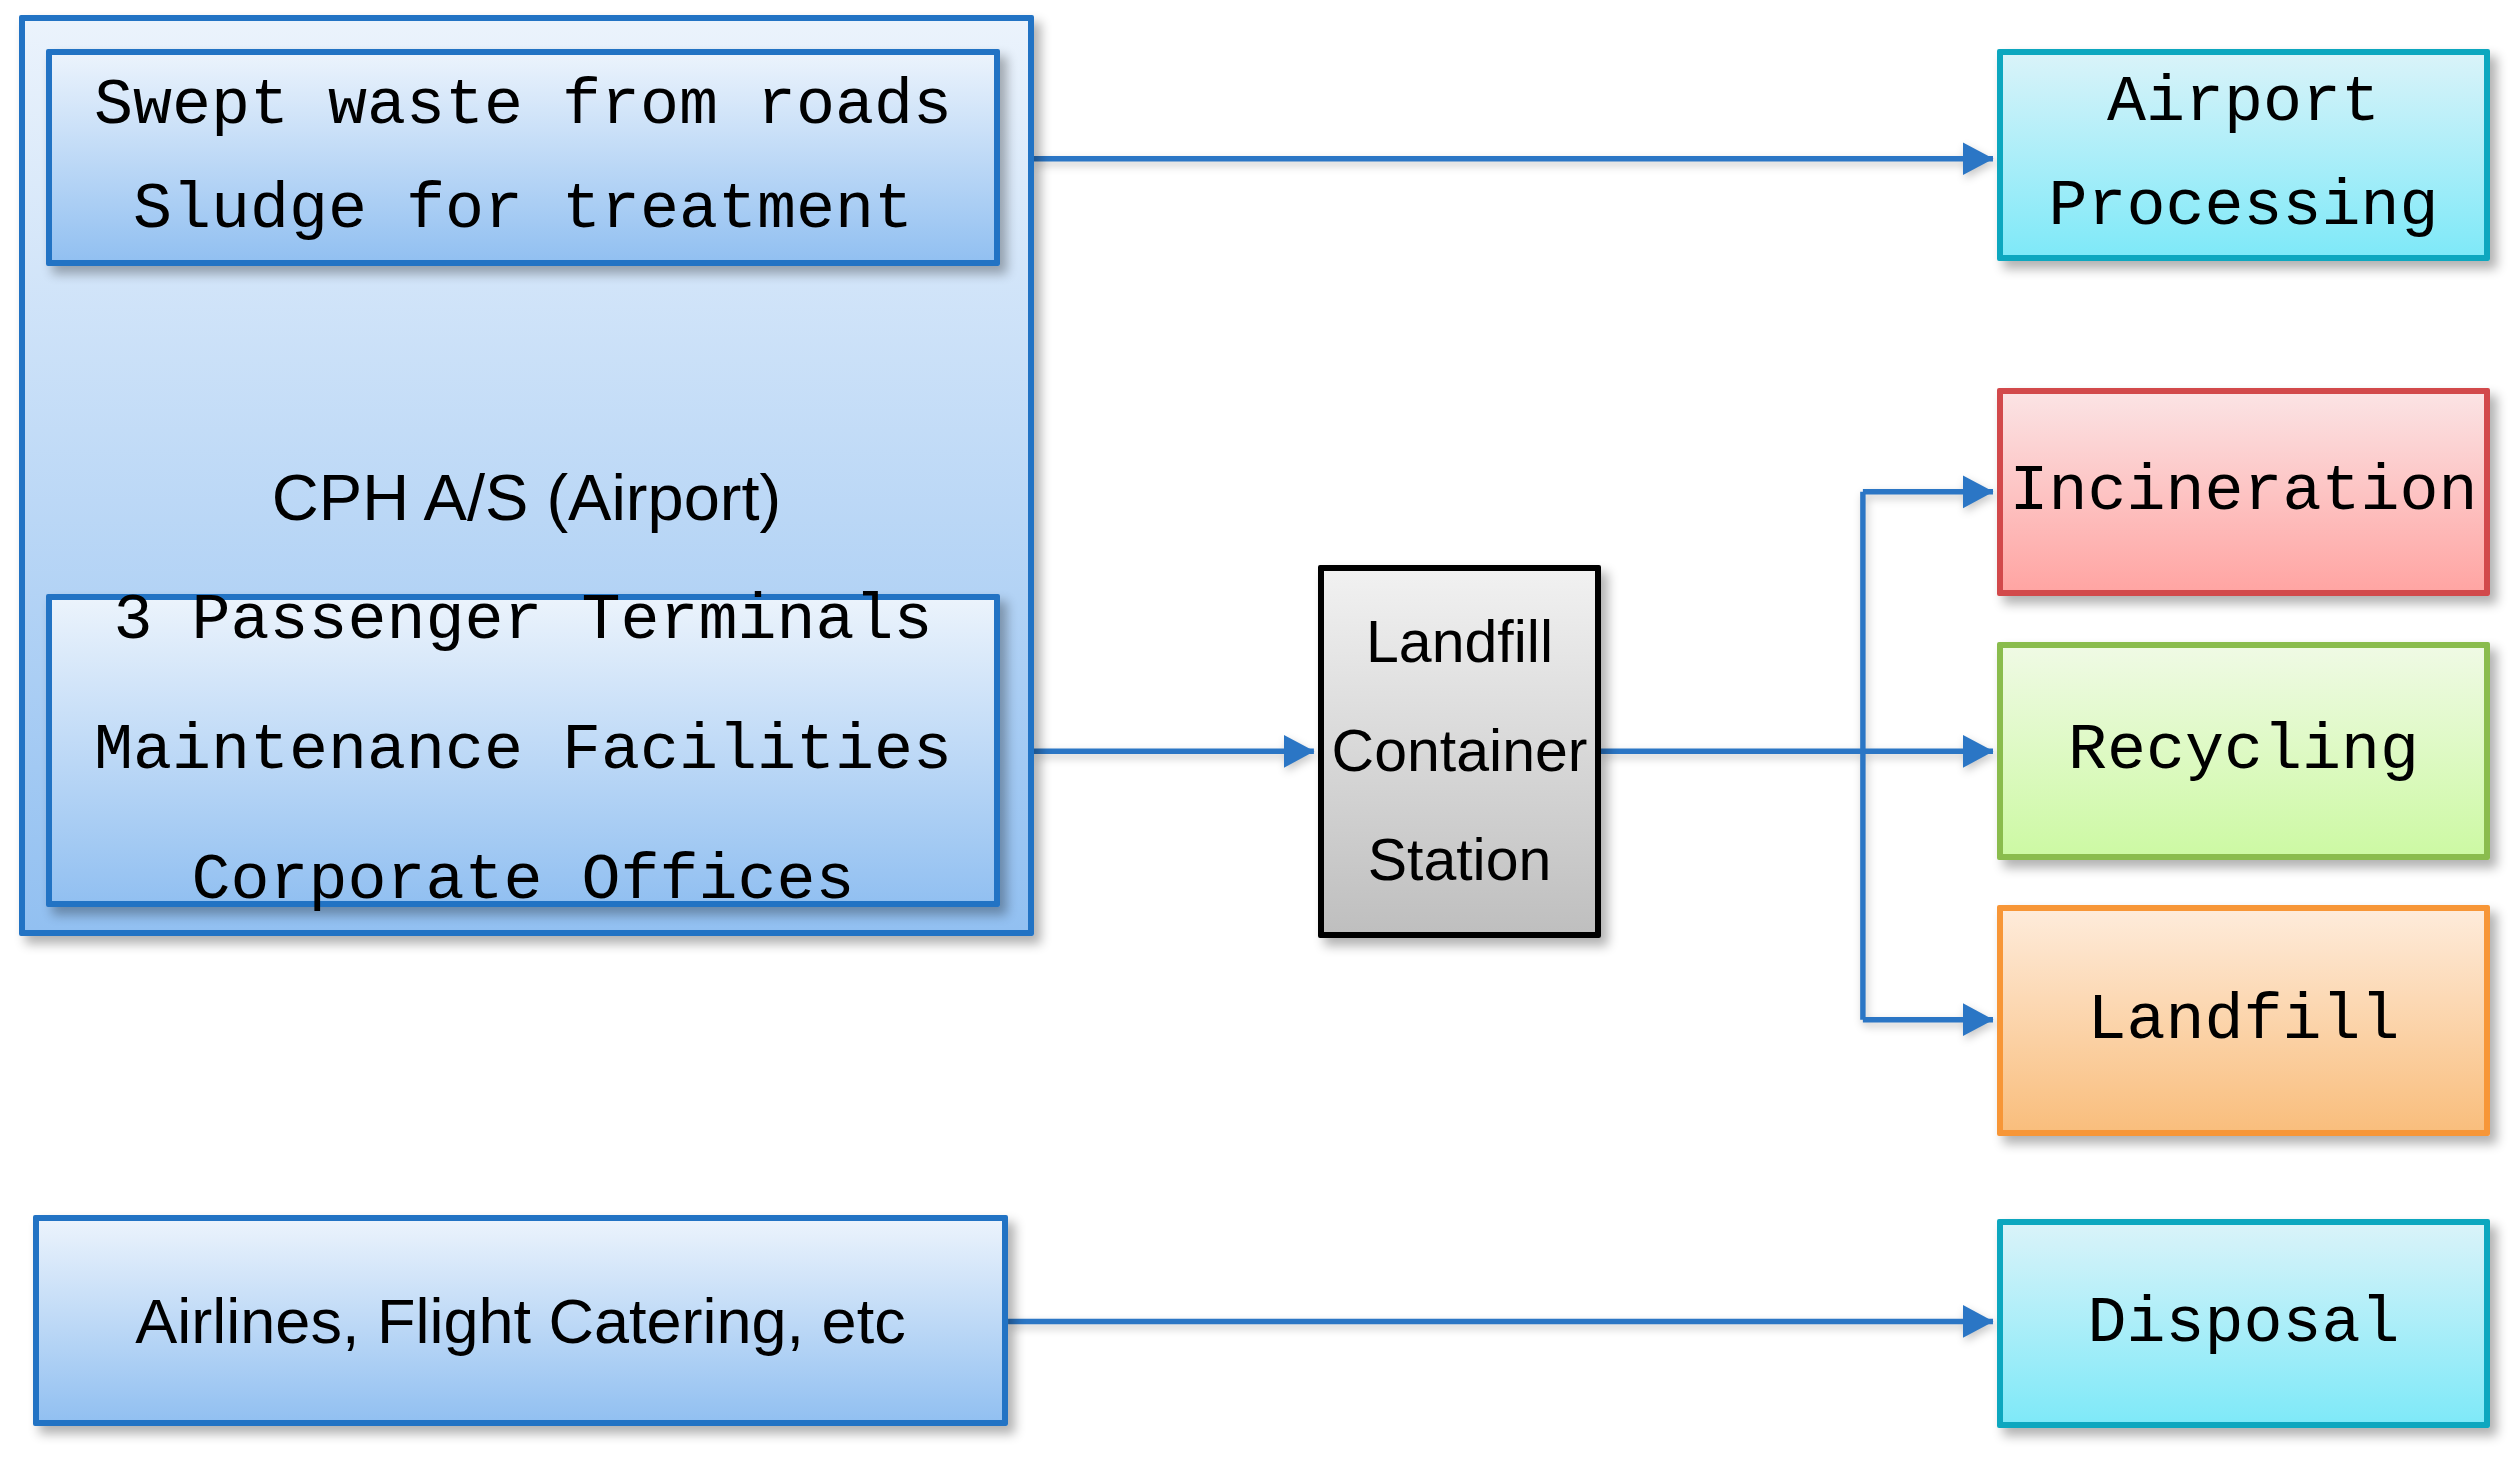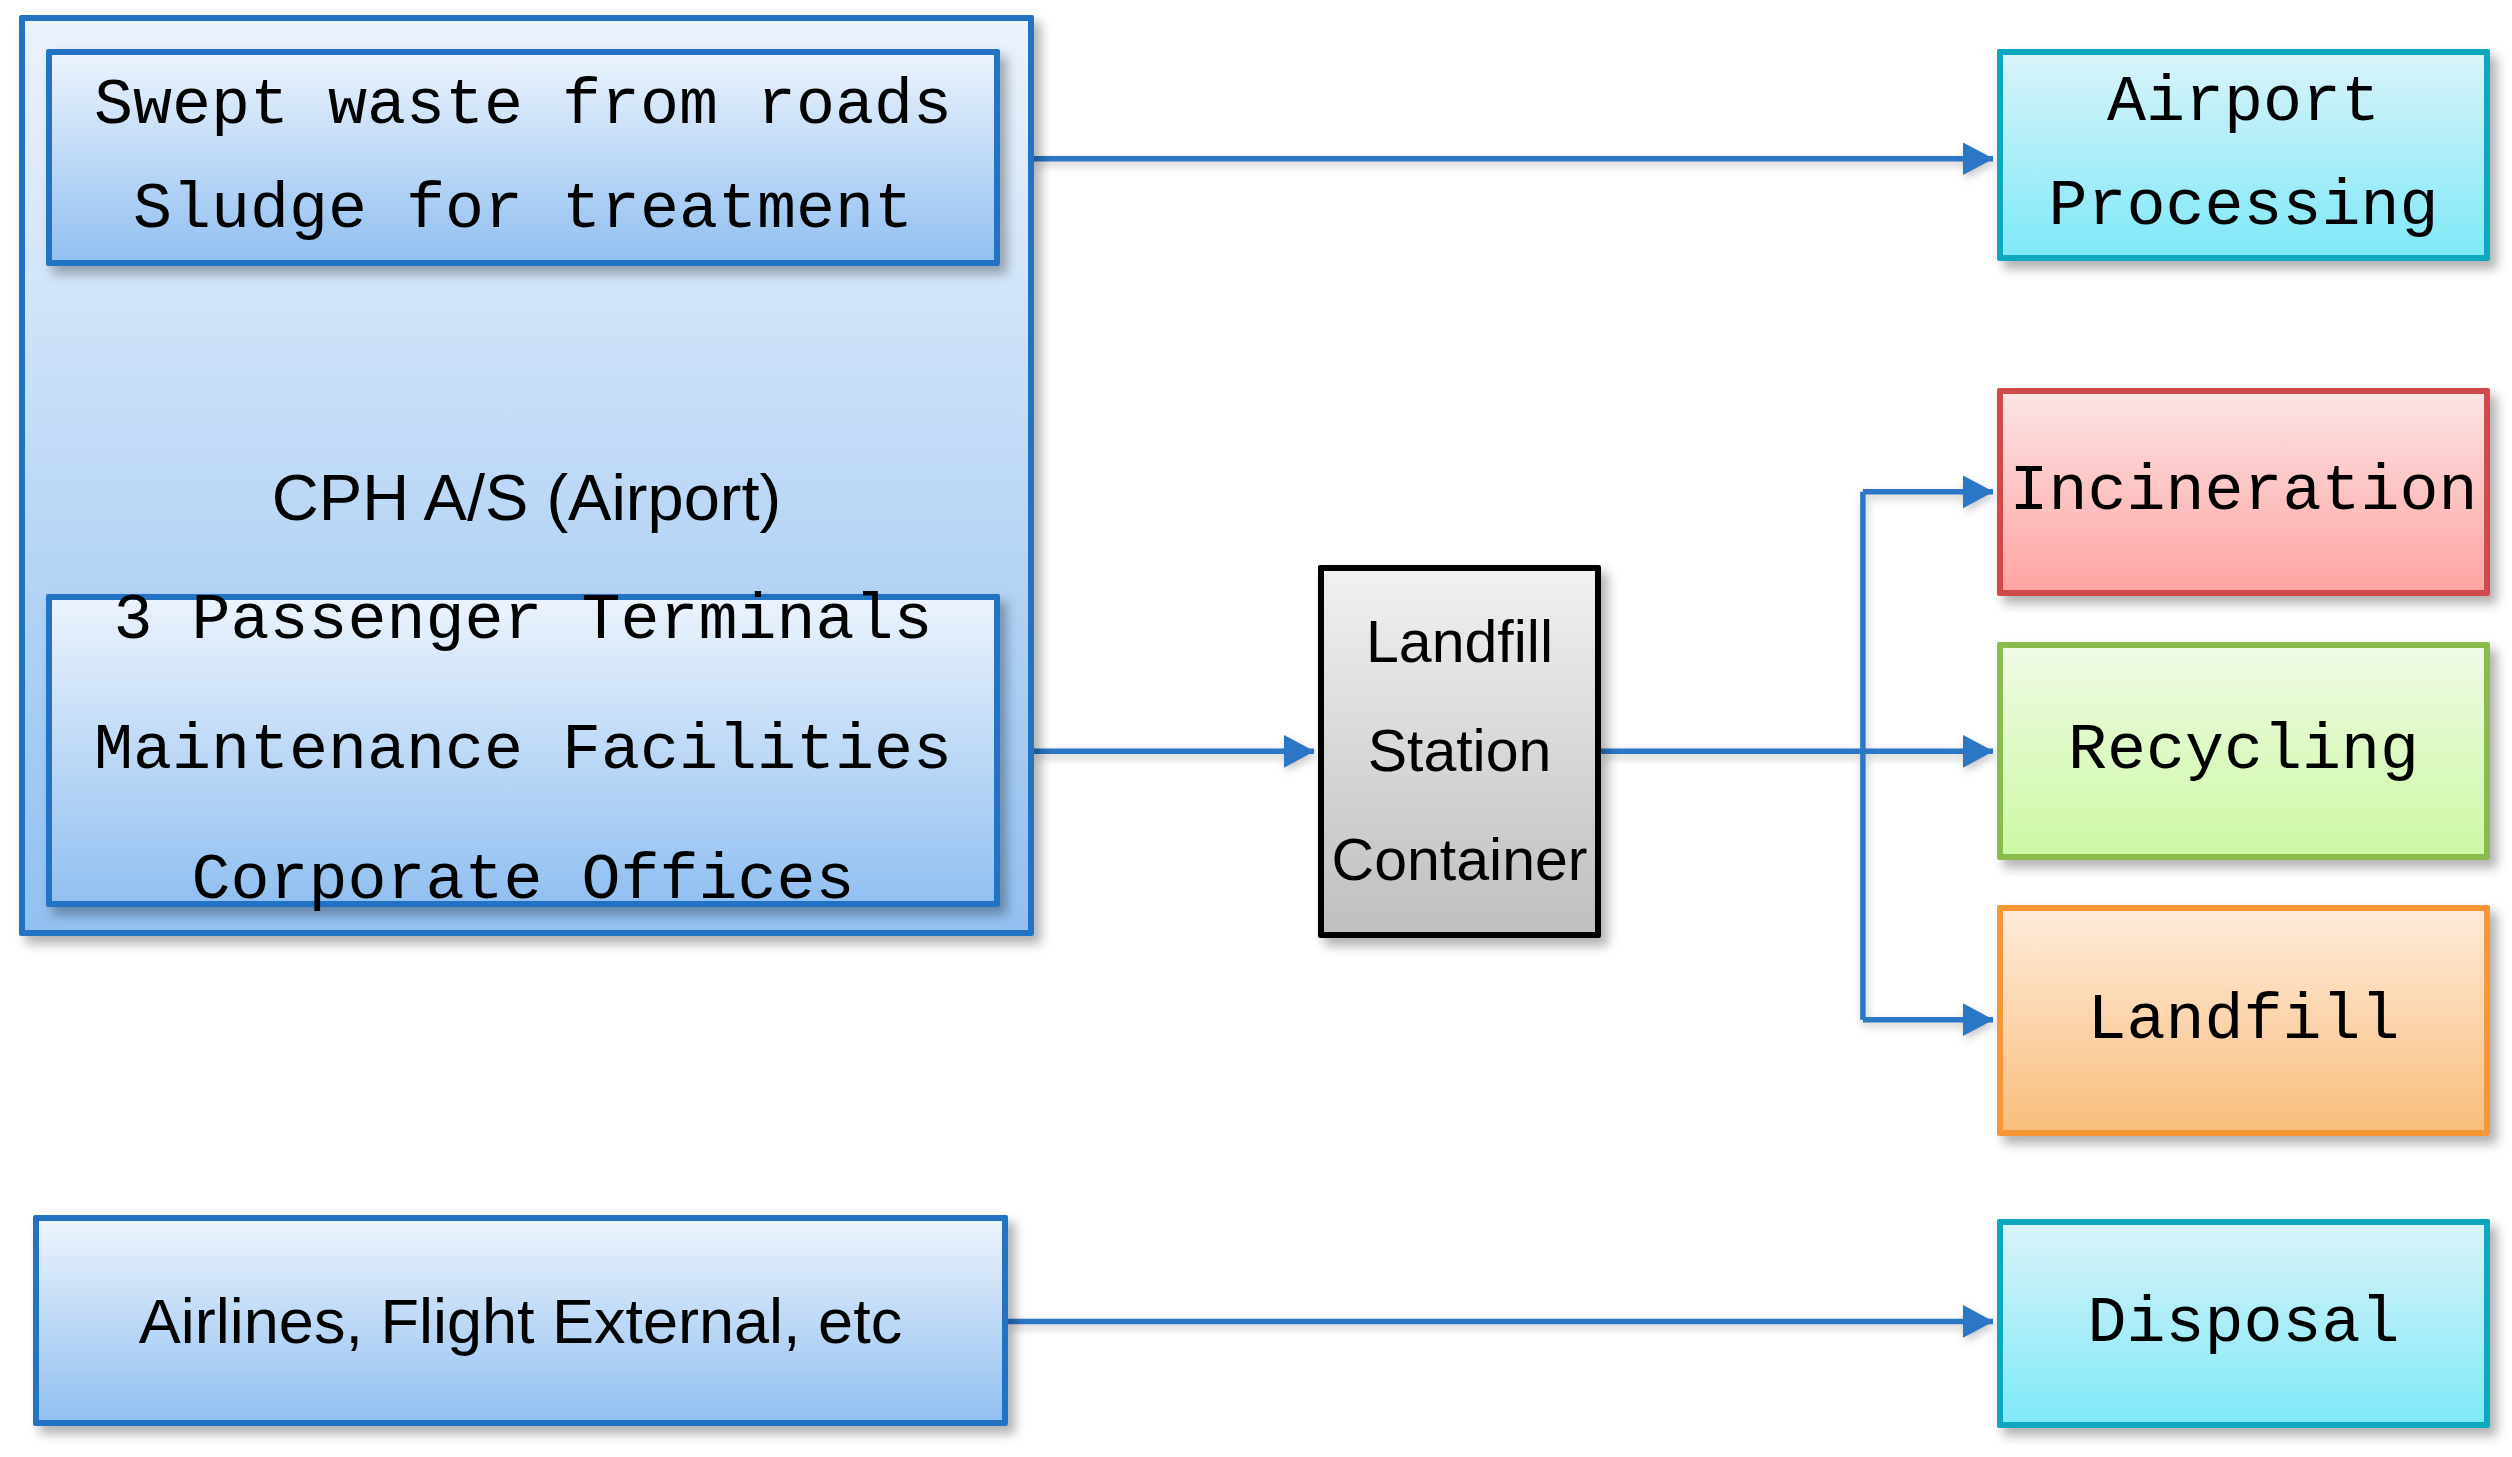--- a/index.html
+++ b/index.html
@@ -93,27 +93,27 @@
     <div class="line-96">Sludge for treatment</div>
   </div>
 
   <div class="box blue-node inner-box-2">
     <div class="line-96">3 Passenger Terminals</div>
     <div class="line-96">Maintenance Facilities</div>
     <div class="line-96">Corporate Offices</div>
   </div>
 
   <div class="box blue-node airlines-box">
-    <div class="line-92">Airlines, Flight External, etc</div>
+    <div class="line-92">Airlines, Flight Catering, etc</div>
   </div>
 
   <div class="box gray-node container-box">
     <div class="line-86">Landfill</div>
+    <div class="line-86">Container</div>
     <div class="line-86">Station</div>
-    <div class="line-86">Container</div>
   </div>
 
   <div class="box cyan-node external-box">
     <div class="line-96">Airport</div>
     <div class="line-96">Processing</div>
   </div>
 
   <div class="box red-node incineration-box">
     <div class="line-96">Incineration</div>
   </div>

